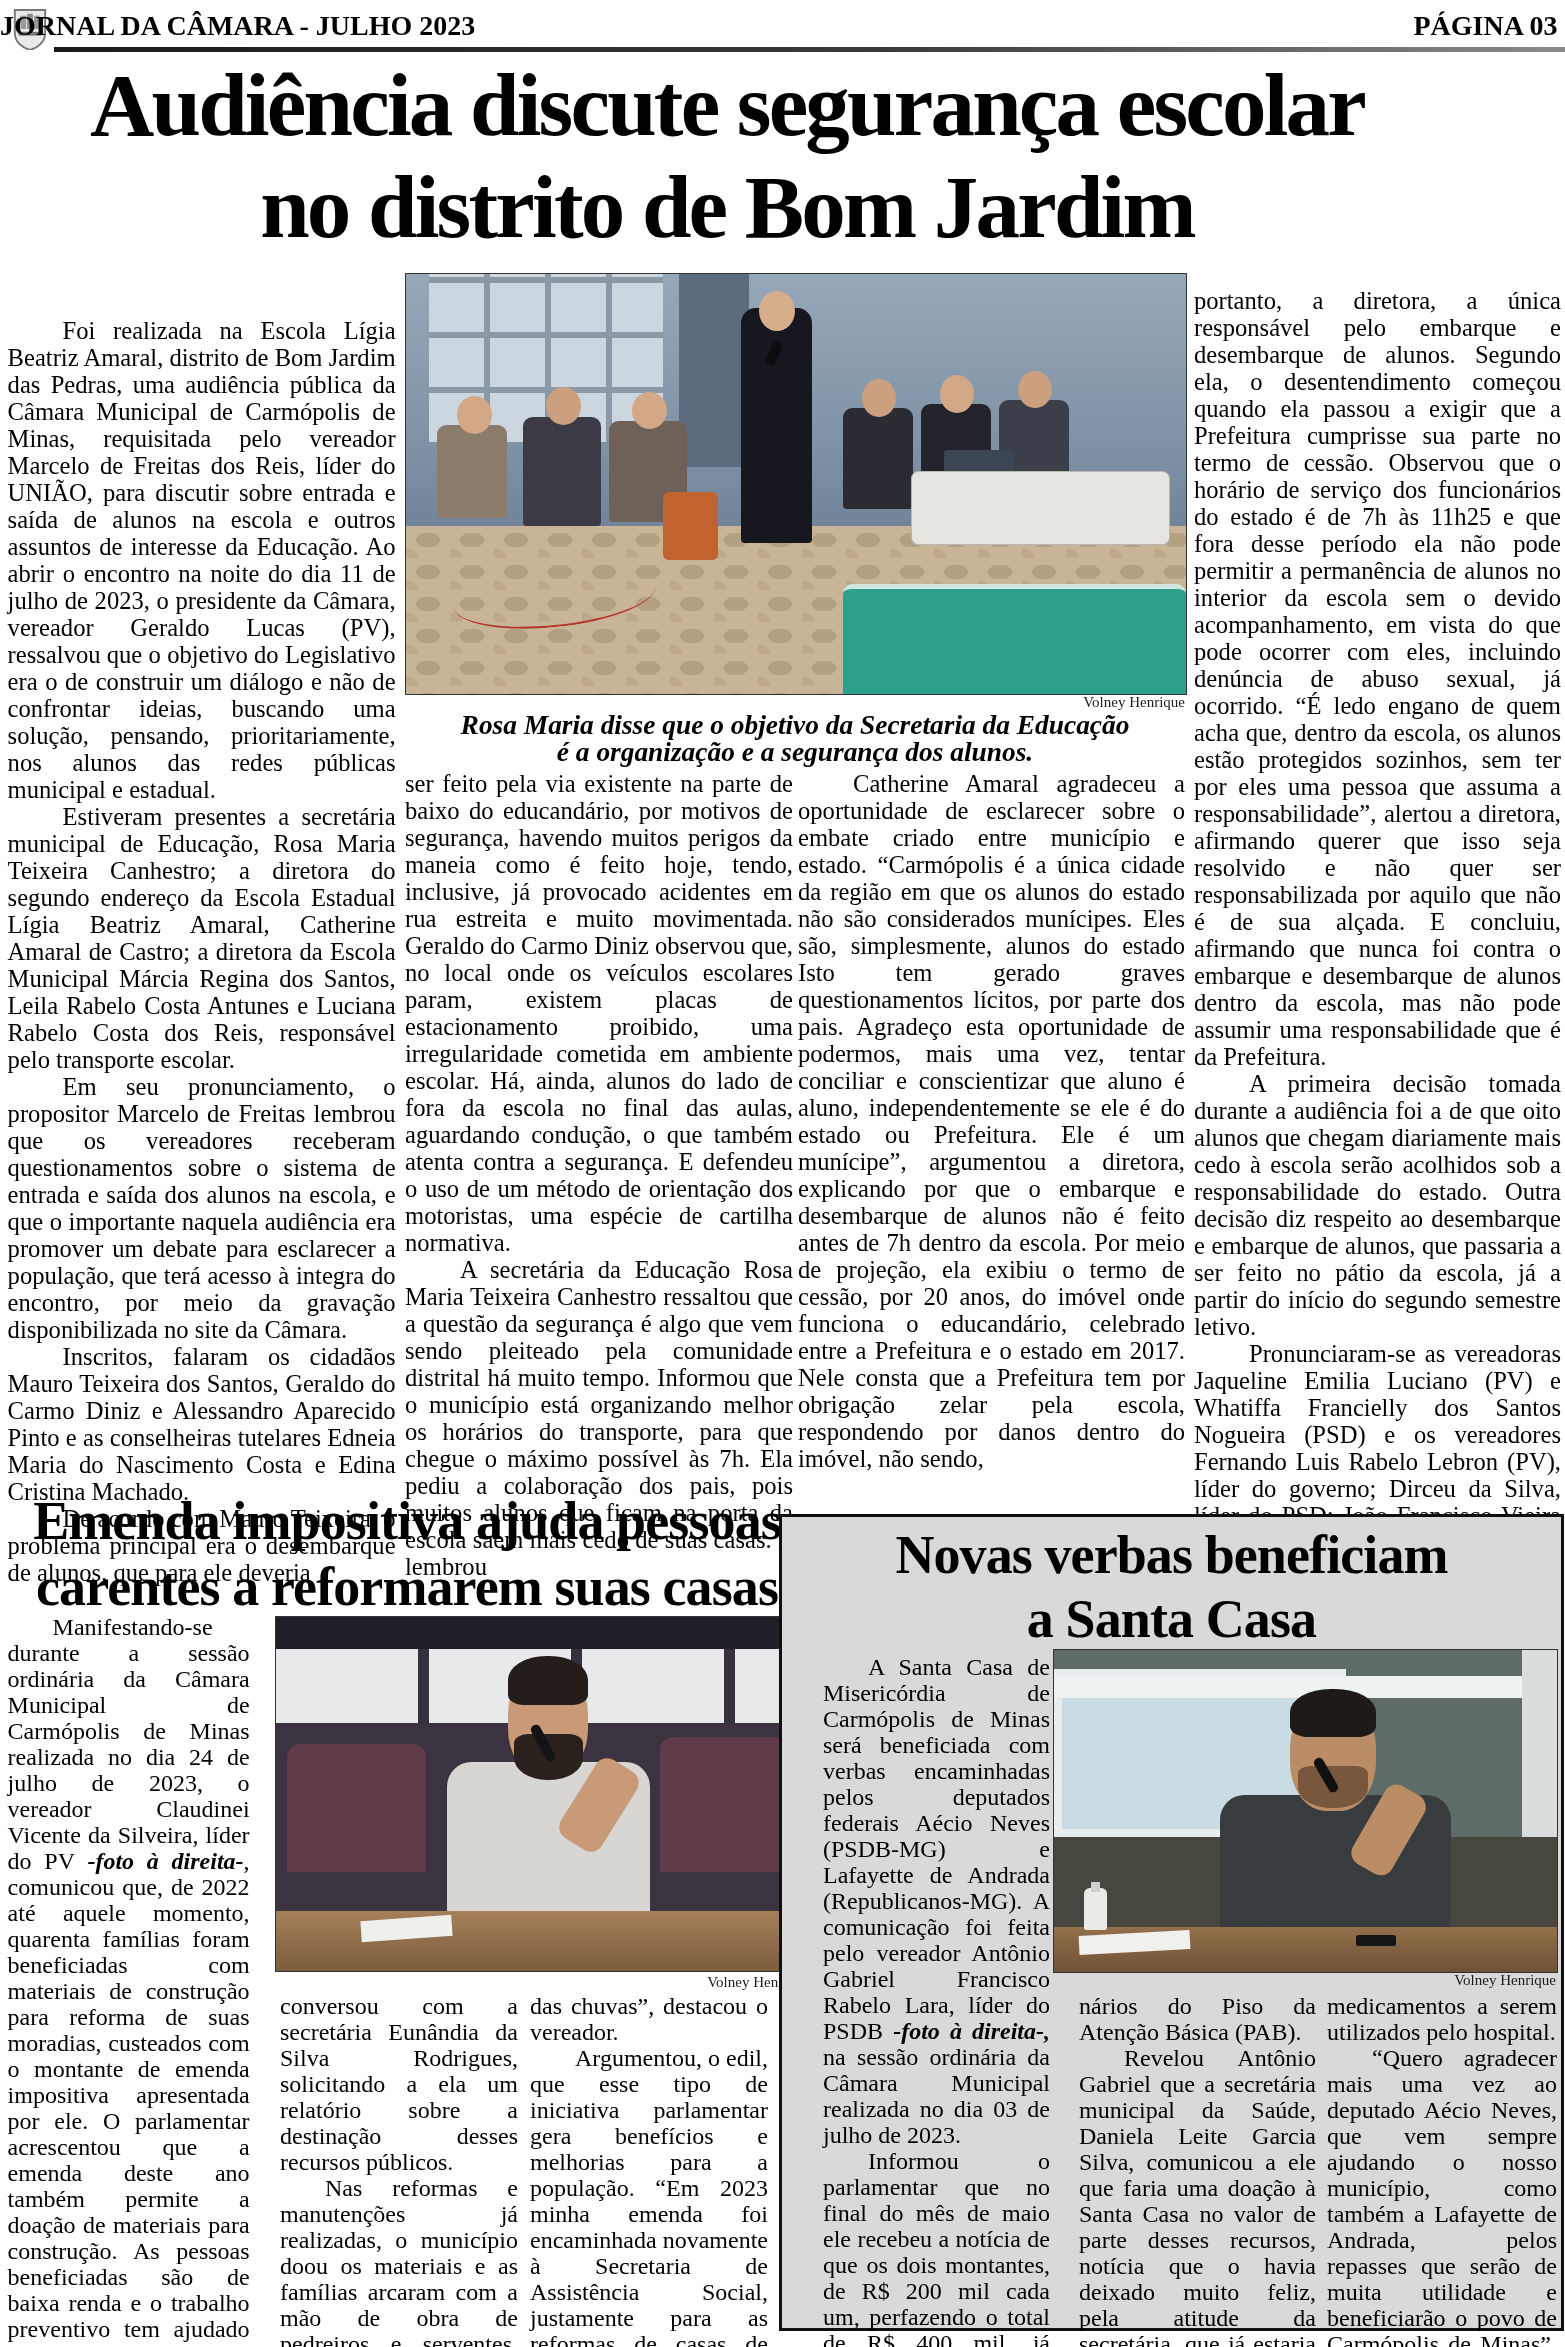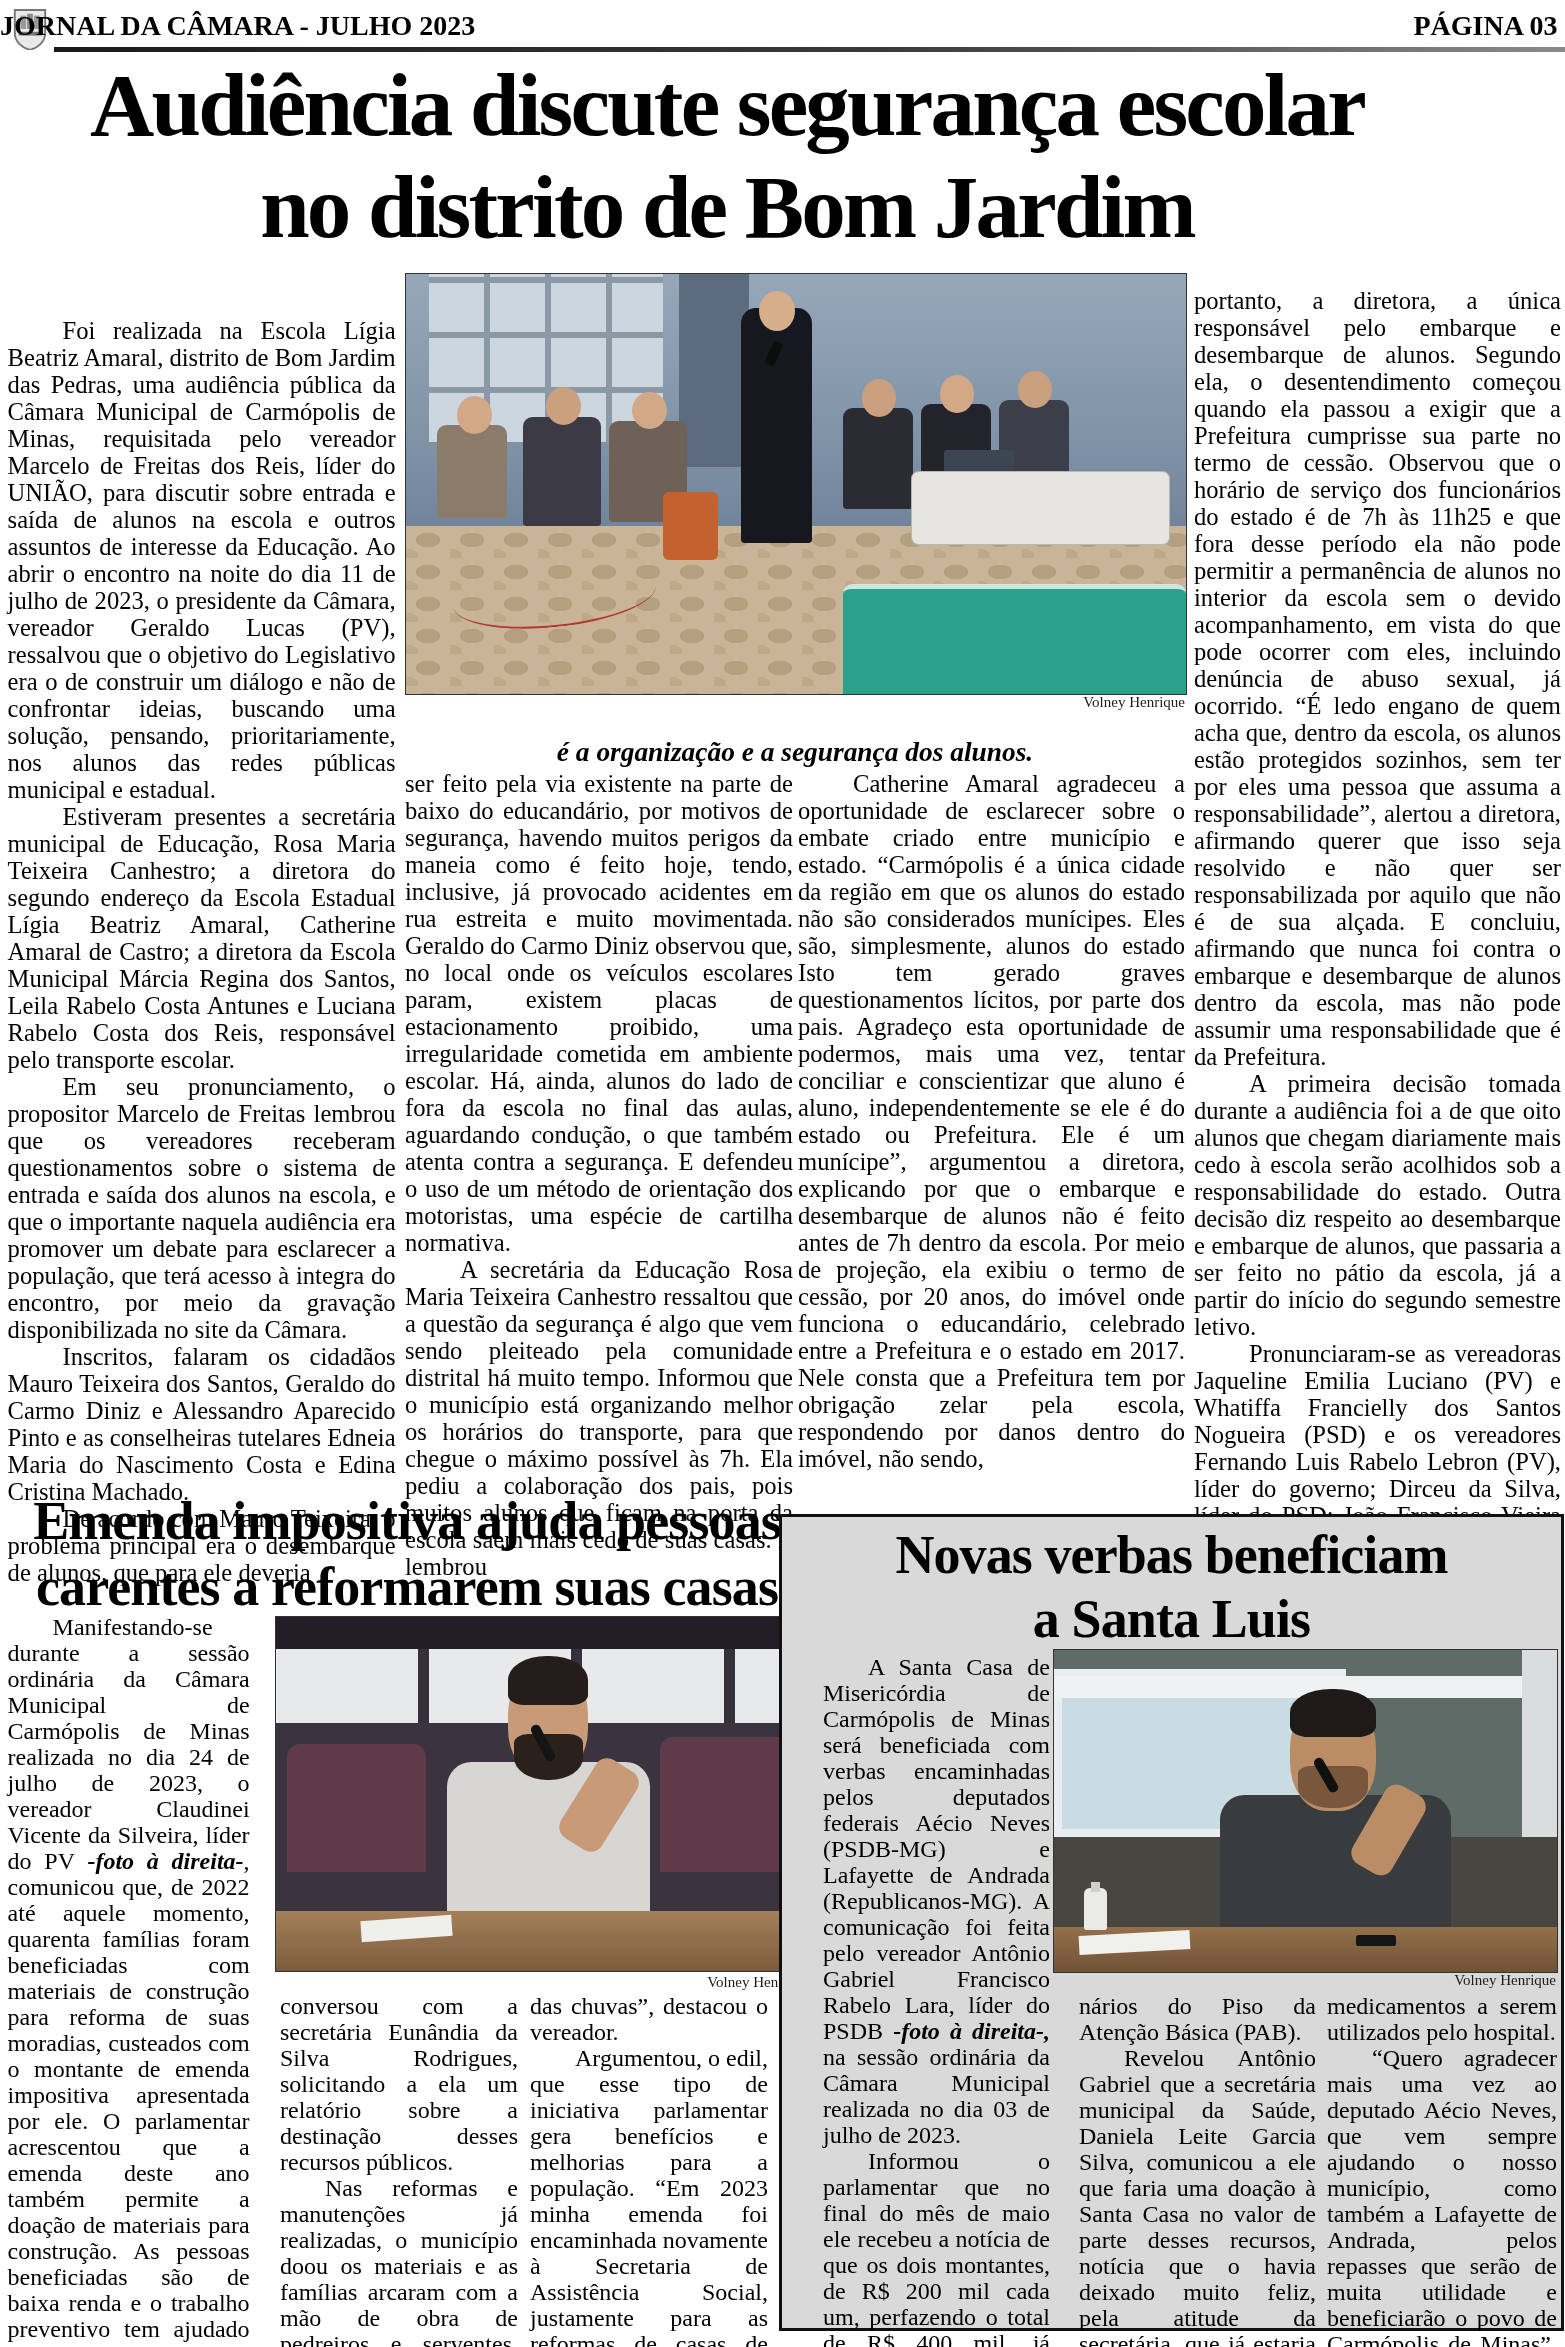--- a/index.html
+++ b/index.html
@@ -138,21 +138,21 @@
   <div class="abs p1-seat" style="left:66%;top:31%;width:9%;height:23%;background:#23232b;"></div>
   <div class="abs p1-head" style="left:68.5%;top:24%;width:4.3%;height:9%;background:#d3a886;"></div>
   <div class="abs p1-seat" style="left:76%;top:30%;width:9%;height:22%;background:#3a3f49;"></div>
   <div class="abs p1-head" style="left:78.5%;top:23%;width:4.3%;height:9%;background:#caa07e;"></div>
   <div class="abs p1-laptop"></div>
   <div class="abs p1-tablew"></div>
   <div class="abs p1-tableg"></div>
 </div>
 <div class="credit" style="left:405px;top:694px;width:780px;">Volney Henrique</div>
 <div class="caption" style="left:405px;top:712px;width:780px;">
-  <br>
+  <span>Rosa Maria disse que o objetivo da Secretaria da Educação</span><br>
   <span>é a organização e a segurança dos alunos.</span>
 </div>
 
 <div class="col col-a1" style="left:405px;top:770px;width:388px;">
     <p class="noind"><span>ser feito pela via existente na parte de baixo do educandário, por motivos de segurança, havendo muitos perigos da maneia como é feito hoje, tendo, inclusive, já provocado acidentes em rua estreita e muito movimentada.  Geraldo do Carmo Diniz observou que, no local onde os veículos escolares param, existem placas de estacionamento proibido, uma irregularidade cometida em ambiente escolar. Há, ainda, alunos do lado de fora da escola no final das aulas, aguardando condução, o que também atenta contra a segurança. E defendeu o uso de um método de orientação dos motoristas, uma espécie de cartilha normativa.</span></p>
     <p><span>A secretária da Educação Rosa Maria Teixeira Canhestro ressaltou que a questão da segurança é algo que vem sendo pleiteado pela comunidade distrital há muito tempo. Informou que o município está organizando melhor os horários do transporte, para que chegue o máximo possível às 7h. Ela pediu a colaboração dos pais, pois muitos alunos que ficam na porta da escola saem mais cedo de suas casas. E lembrou</span></p>
   </div>
 <div class="col col-a1" style="left:798px;top:770px;width:387px;">
     <p><span>Catherine Amaral agradeceu a oportunidade de esclarecer sobre o embate criado entre município e estado. “Carmópolis é a única cidade da região em que os alunos do estado não são considerados munícipes. Eles são, simplesmente, alunos do estado Isto tem gerado graves questionamentos lícitos, por parte dos pais. Agradeço esta oportunidade de podermos, mais uma vez, tentar conciliar e conscientizar que aluno é aluno, independentemente se ele é do estado ou Prefeitura. Ele é um munícipe”, argumentou a diretora, explicando por que o embarque e desembarque de alunos não é feito antes de 7h dentro da escola. Por meio de projeção, ela exibiu o termo de cessão, por 20 anos, do imóvel onde funciona o educandário, celebrado entre a Prefeitura e o estado em 2017.  Nele consta que a Prefeitura tem por obrigação zelar pela escola, respondendo por danos dentro do imóvel, não sendo,</span></p>
   </div>
@@ -192,21 +192,21 @@
     <p class="noind"><span>conversou com a secretária Eunândia da Silva Rodrigues, solicitando a ela um relatório sobre a destinação desses recursos públicos.</span></p>
     <p><span>Nas reformas e manutenções já realizadas, o município doou os materiais e as famílias arcaram com a mão de obra de pedreiros e serventes. “Caso isso não fosse feito, teríamos muitos desabrigados em Carmópolis, no período</span></p>
   </div>
 <div class="col col-sm" style="left:530px;top:1993px;width:238px;">
     <p class="noind"><span>das chuvas”, destacou o vereador.</span></p>
     <p><span>Argumentou, o edil, que esse tipo de iniciativa parlamentar gera benefícios e melhorias para a população. “Em 2023 minha emenda foi encaminhada novamente à Secretaria de Assistência Social, justamente para as reformas de casas de pessoas em situação de vulnerabilidade”, concluiu Claudinei.</span></p>
   </div>
 
 <div class="sc-box"></div>
 <div class="h2" style="left:779px;top:1522px;width:785px;">Novas verbas beneficiam</div>
-<div class="h2" style="left:779px;top:1586px;width:785px;">a Santa Luis</div>
+<div class="h2" style="left:779px;top:1586px;width:785px;">a Santa Casa</div>
 
 <div class="col col-sm" style="left:823px;top:1654px;width:227px;">
     <p><span>A Santa Casa de Misericórdia de Carmópolis de Minas será beneficiada com verbas encaminhadas pelos deputados federais Aécio Neves (PSDB-MG) e Lafayette de Andrada (Republicanos-MG). A comunicação foi feita pelo vereador Antônio Gabriel Francisco Rabelo Lara, líder do PSDB </span><span class="bi">-foto à direita-,</span><span> na sessão ordinária da Câmara Municipal realizada no dia 03 de julho de 2023.</span></p>
     <p><span>Informou o parlamentar que no final do mês de maio ele recebeu a notícia de que os dois montantes, de R$ 200 mil cada um, perfazendo o total de R$ 400 mil, já estariam sendo utilizados pelo município, sendo os recursos origi-</span></p>
   </div>
 
 <div class="photo" style="left:1053px;top:1649px;width:503px;height:322px;">
   <div class="abs p3-bg"></div>
   <div class="abs p3-window"></div>
   <div class="abs p3-bar"></div>

